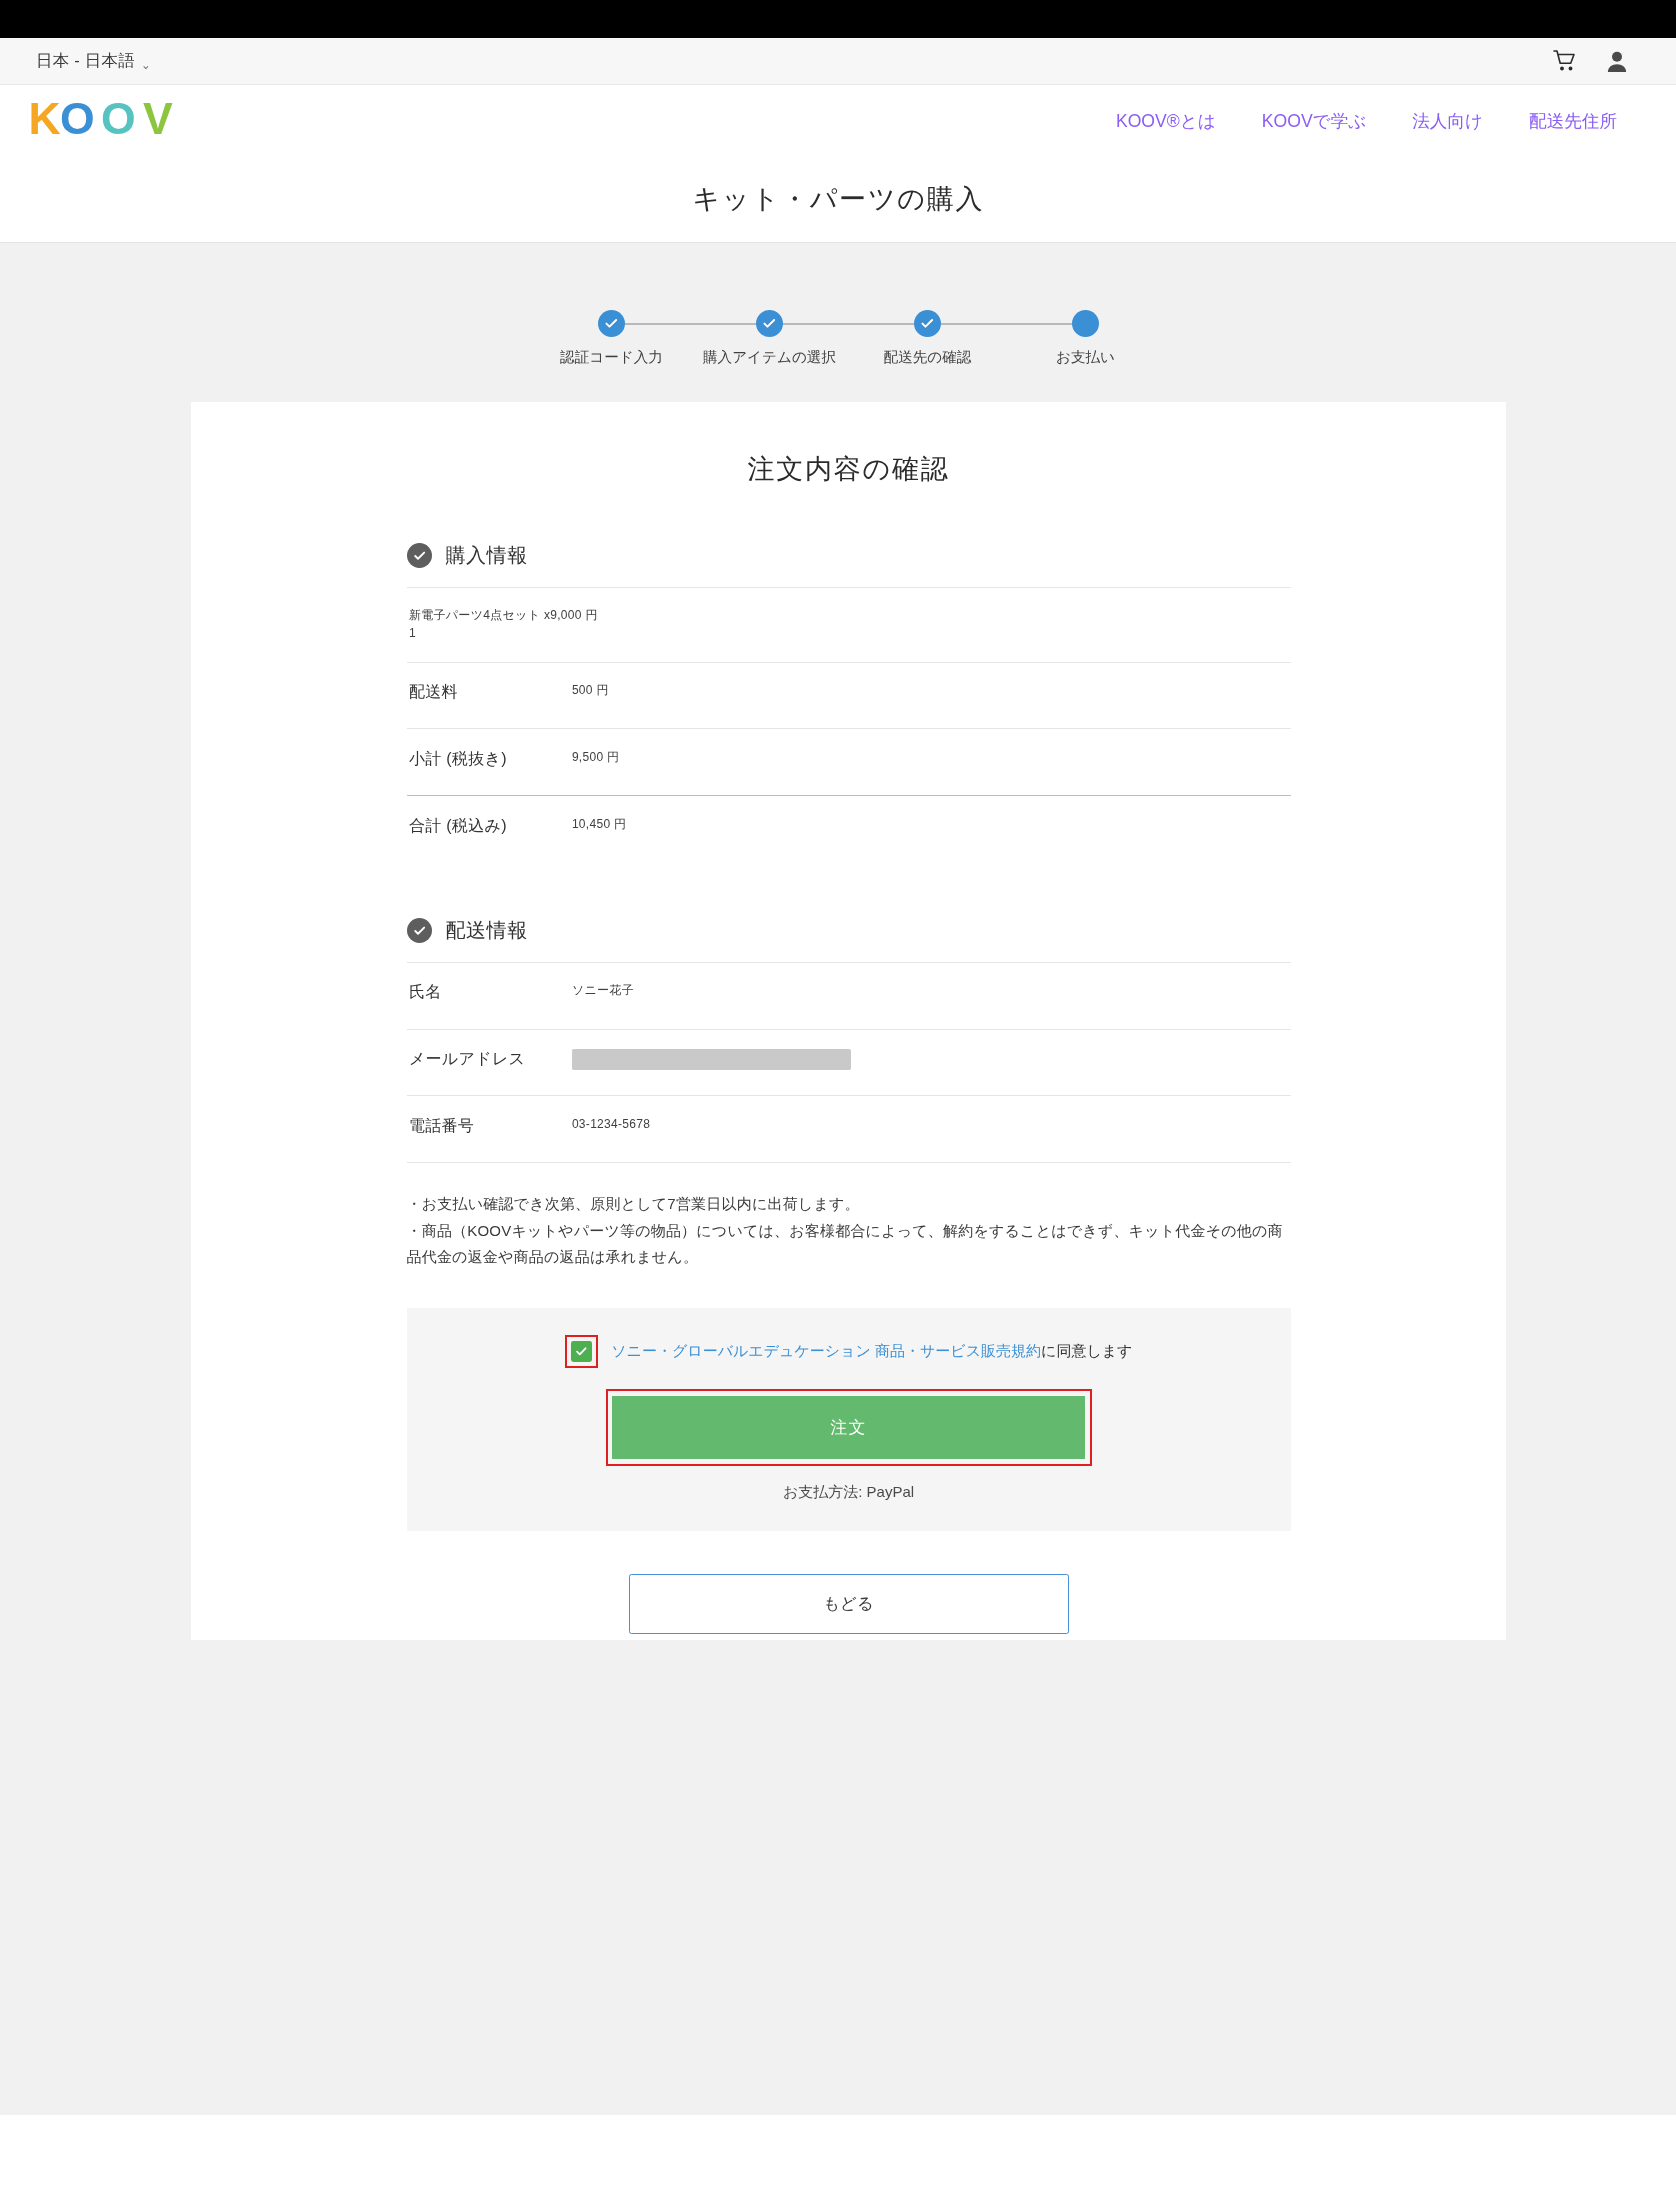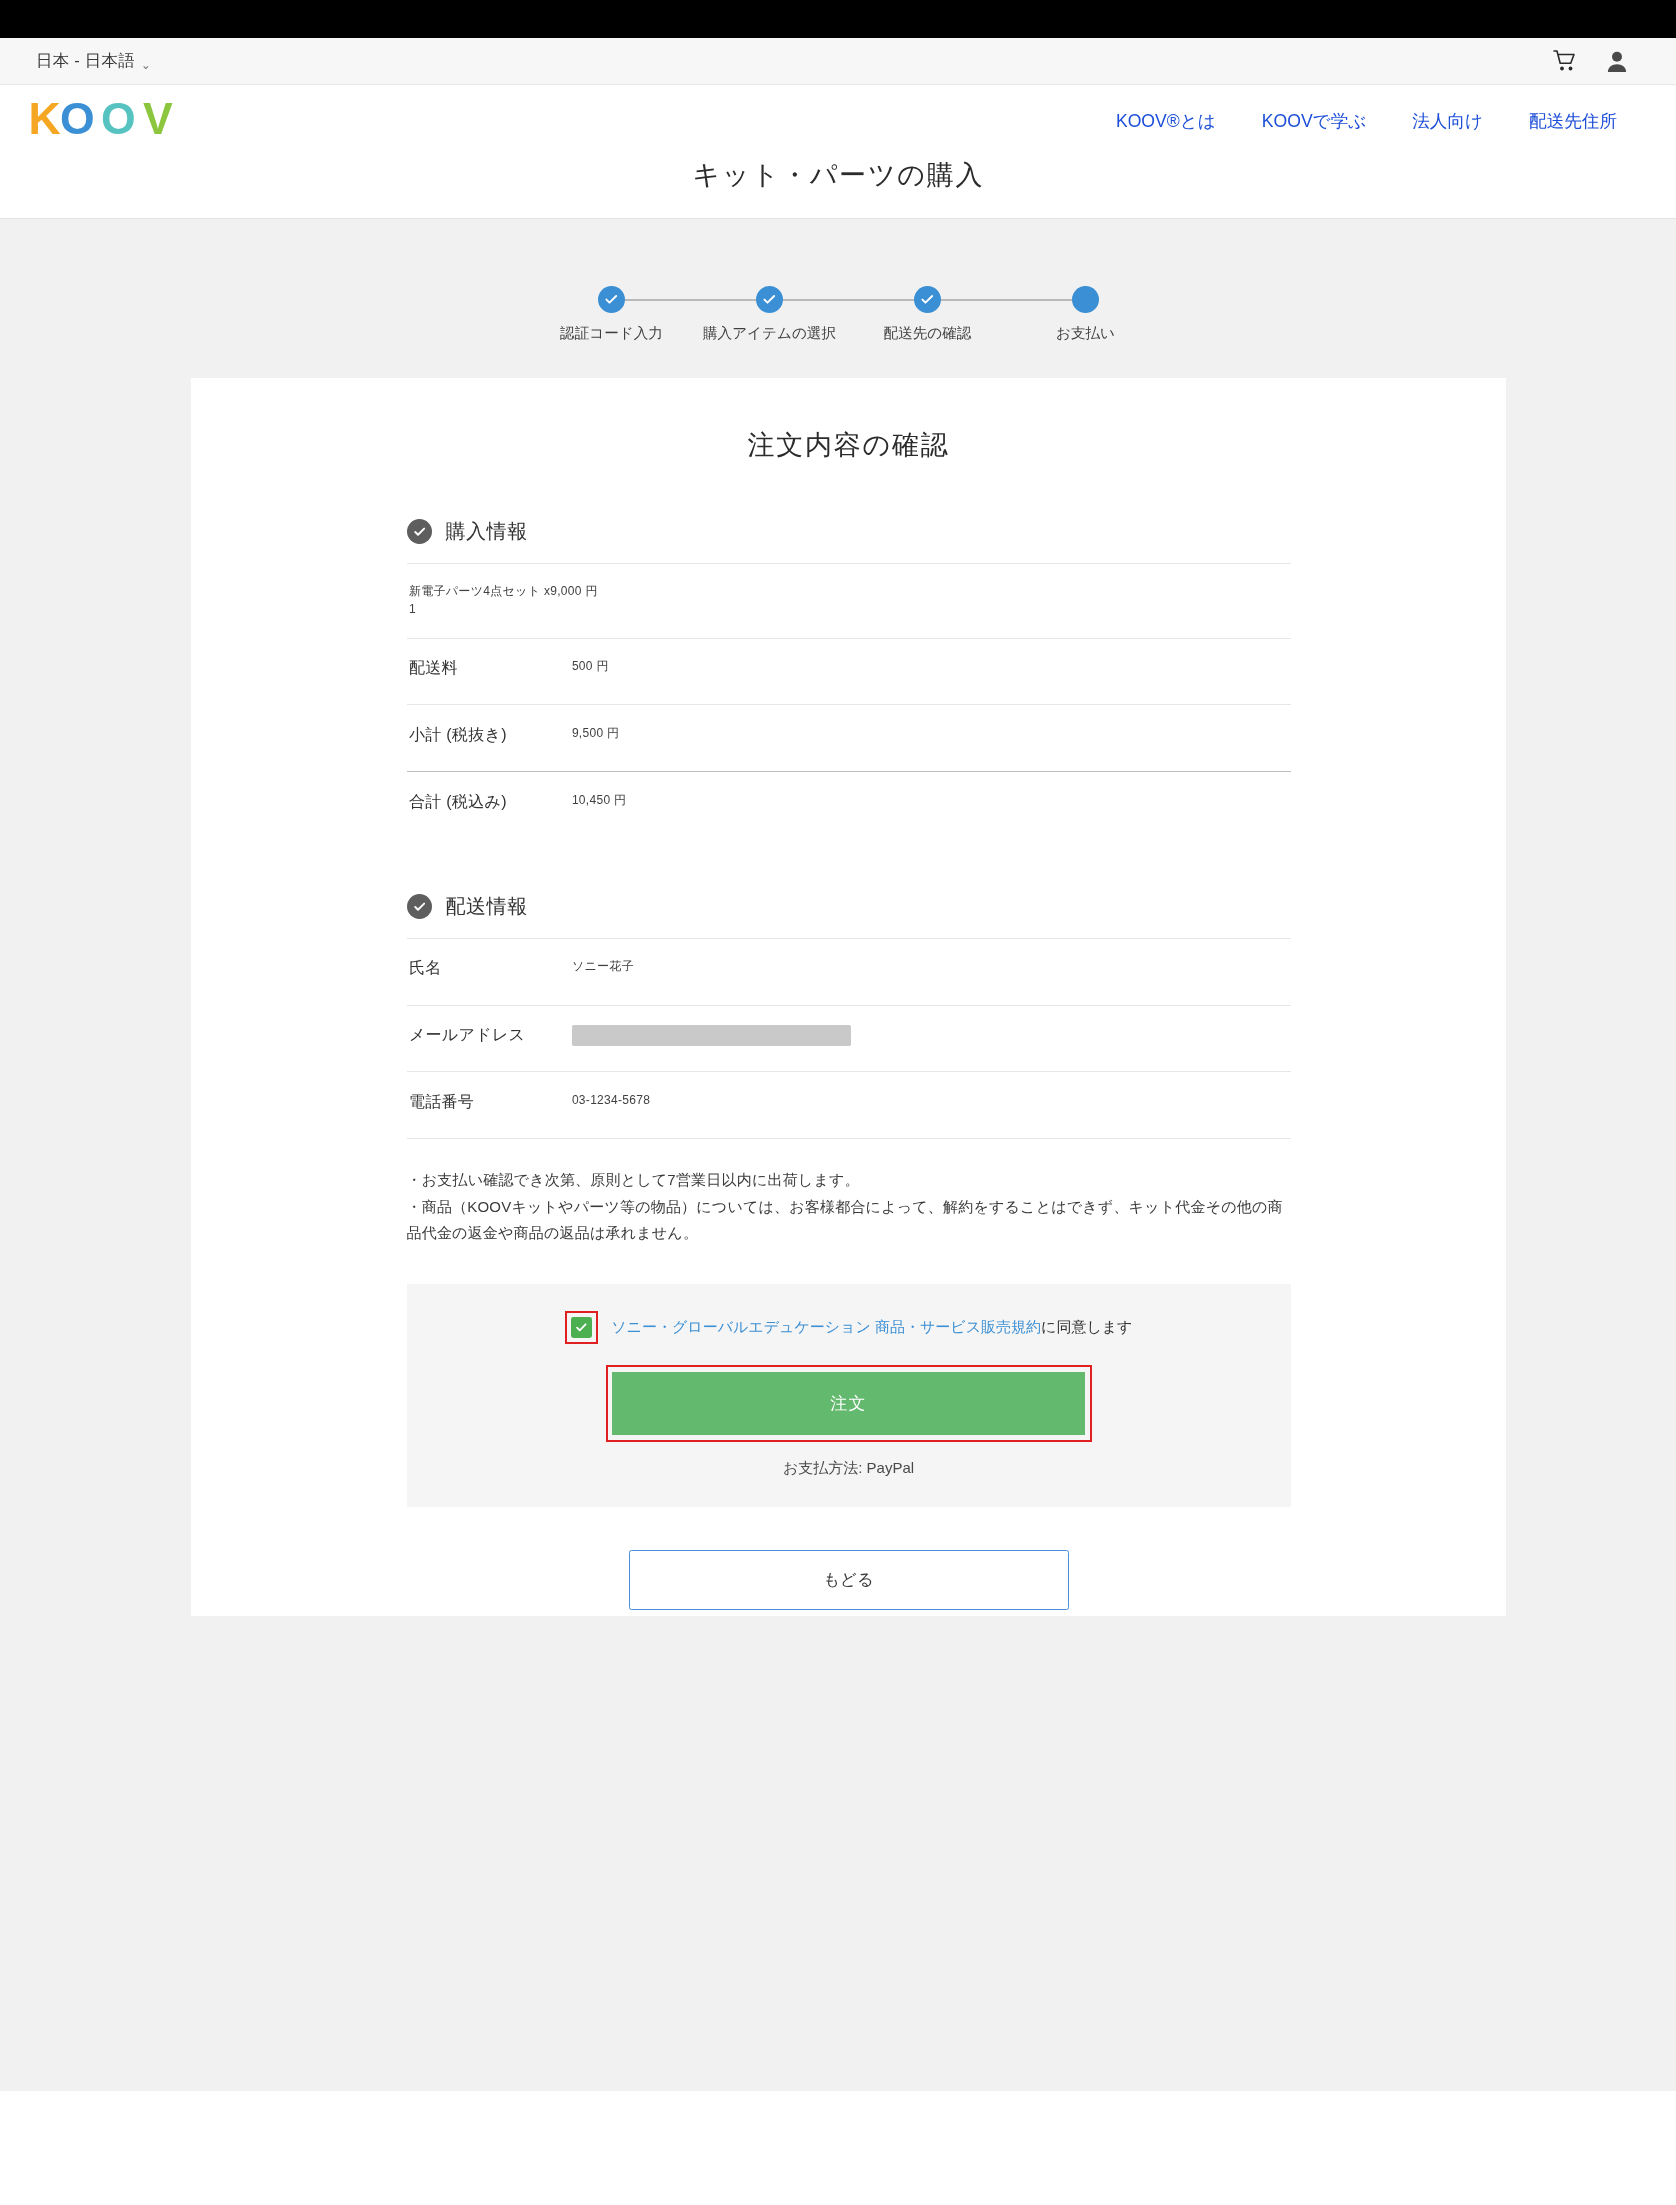--- a/index.html
+++ b/index.html
@@ -69,33 +69,34 @@
   }
   .header .spacer { flex: 1; }
   .nav {
     display: flex;
     align-items: center;
     gap: 46px;
     padding-right: 24px;
   }
   .nav a {
     font-size: 17.6px;
-    color: #1d4ed8;
+    color: #8b5cf6;
     text-decoration: none;
     white-space: nowrap;
   }
 
   
   .titleband {
     height: 61px;
     background: #ffffff;
     border-bottom: 0.6px solid #e3e3e3;
     display: flex;
     align-items: flex-start;
     justify-content: center;
+    margin-top: 24px;
   }
   .titleband h1 {
     margin: 0;
     font-size: 27px;
     font-weight: normal;
     color: #2b2b2b;
     letter-spacing: 1.8px;
   }
 
   

